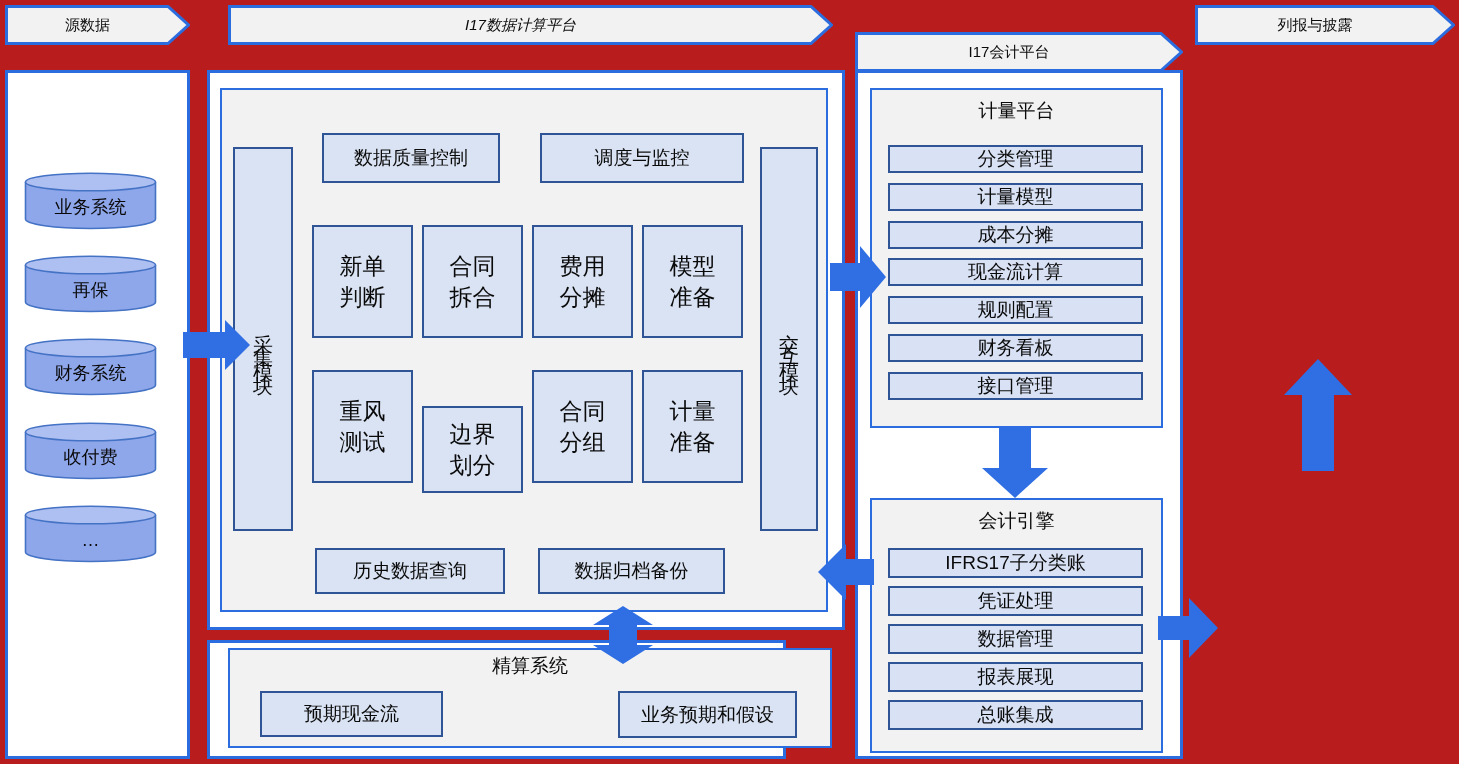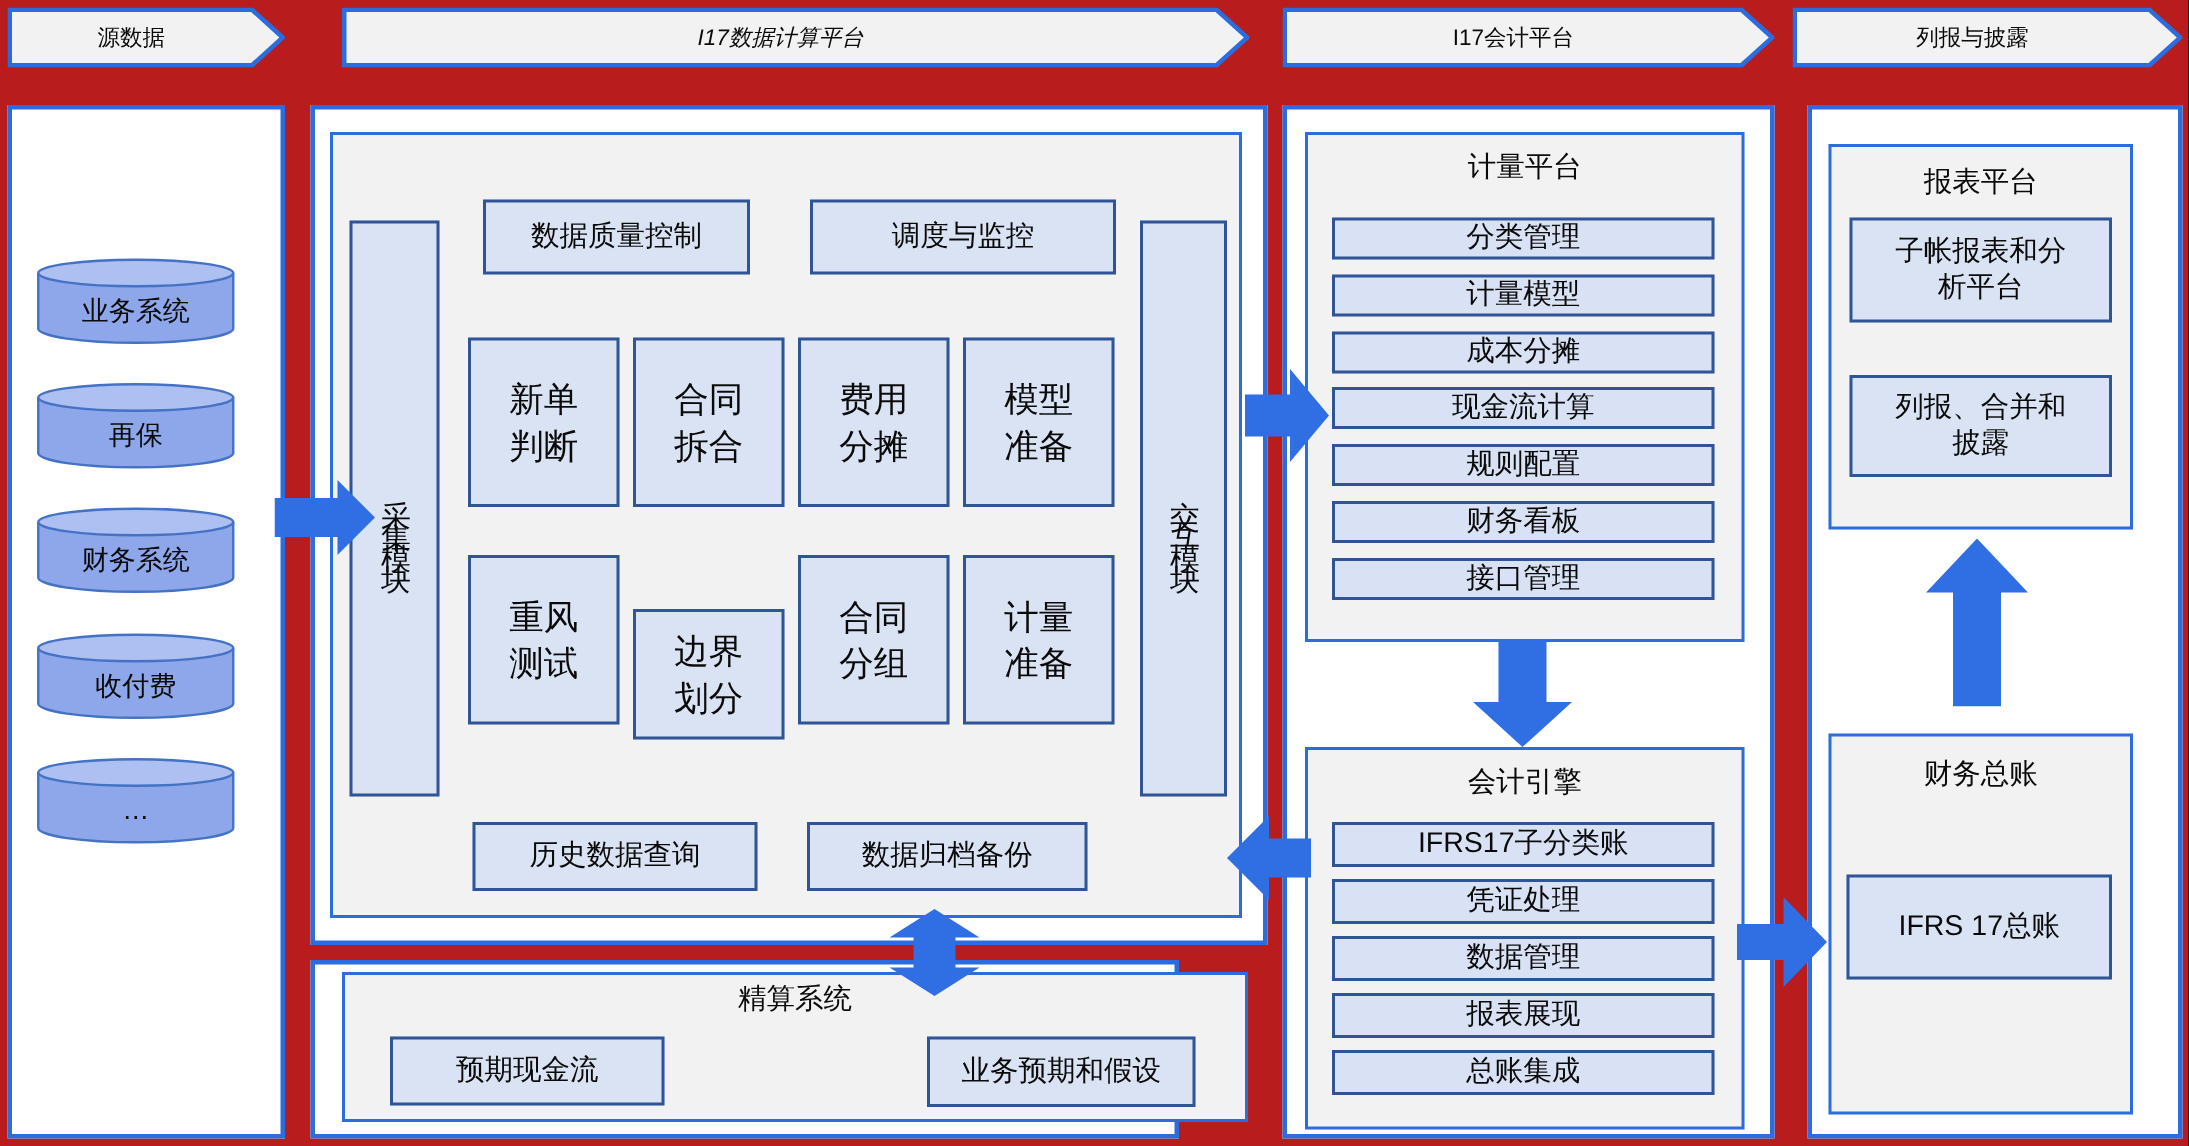--- a/index.html
+++ b/index.html
@@ -48,21 +48,21 @@
       <polygon points="1.5,1.5 163,1.5 183.5,20 163,38.5 1.5,38.5" fill="#f2f2f2" stroke="#2b6cdf" stroke-width="3"></polygon>
     </svg>
     <div class="lbl">源数据</div>
   </div>
   <div class="chevron" style="left:228px;width:605px;font-style:italic;">
     <svg width="605" height="40">
       <polygon points="1.5,1.5 583,1.5 603.5,20 583,38.5 1.5,38.5" fill="#f2f2f2" stroke="#2b6cdf" stroke-width="3"></polygon>
     </svg>
     <div class="lbl">I17数据计算平台</div>
   </div>
-  <div class="chevron" style="left:855px;width:328px;">
+  <div class="chevron" style="left:855px;width:328px;margin-top:27px;">
     <svg width="328" height="40">
       <polygon points="1.5,1.5 306,1.5 326.5,20 306,38.5 1.5,38.5" fill="#f2f2f2" stroke="#2b6cdf" stroke-width="3"></polygon>
     </svg>
     <div class="lbl">I17会计平台</div>
   </div>
   <div class="chevron" style="left:1195px;width:260px;">
     <svg width="260" height="40">
       <polygon points="1.5,1.5 238,1.5 258.5,20 238,38.5 1.5,38.5" fill="#f2f2f2" stroke="#2b6cdf" stroke-width="3"></polygon>
     </svg>
     <div class="lbl">列报与披露</div>
@@ -158,33 +158,20 @@
     <div class="gray" style="left:12px;top:425px;width:293px;height:255px;">
       <div class="title" style="top:8px;">会计引擎</div>
       <div class="bluebox listitem" style="left:16px;top:48px;width:255px;height:30px;">IFRS17子分类账</div>
       <div class="bluebox listitem" style="left:16px;top:86px;width:255px;height:30px;">凭证处理</div>
       <div class="bluebox listitem" style="left:16px;top:124px;width:255px;height:30px;">数据管理</div>
       <div class="bluebox listitem" style="left:16px;top:162px;width:255px;height:30px;">报表展现</div>
       <div class="bluebox listitem" style="left:16px;top:200px;width:255px;height:30px;">总账集成</div>
     </div>
   </div>
 
-  <div class="panel" style="left:1205px;top:70px;width:250px;height:689px;">
-    <div class="gray" style="left:11px;top:23px;width:203px;height:257px;">
-      <div class="title" style="top:10px;">报表平台</div>
-      <div class="bluebox" style="left:12px;top:47px;width:175px;height:70px;">子帐报表和分
-析平台</div>
-      <div class="bluebox" style="left:12px;top:152px;width:175px;height:68px;">列报、合并和
-披露</div>
-    </div>
-    <div class="gray" style="left:11px;top:416px;width:203px;height:254px;">
-      <div class="title" style="top:12px;">财务总账</div>
-      <div class="bluebox" style="left:10px;top:92px;width:177px;height:70px;">IFRS 17总账</div>
-    </div>
-  </div>
 
   <div class="arrow" style="left:183px;top:320px;">
     <svg width="67" height="50">
         <polygon points="0,12 42,12 42,0 67,25 42,50 42,38 0,38" fill="#2f6fe3"></polygon>
       </svg>
   </div>
   <div class="arrow" style="left:830px;top:246px;">
     <svg width="56" height="62">
         <polygon points="0,17 30,17 30,0 56,31 30,62 30,45 0,45" fill="#2f6fe3"></polygon>
       </svg>

